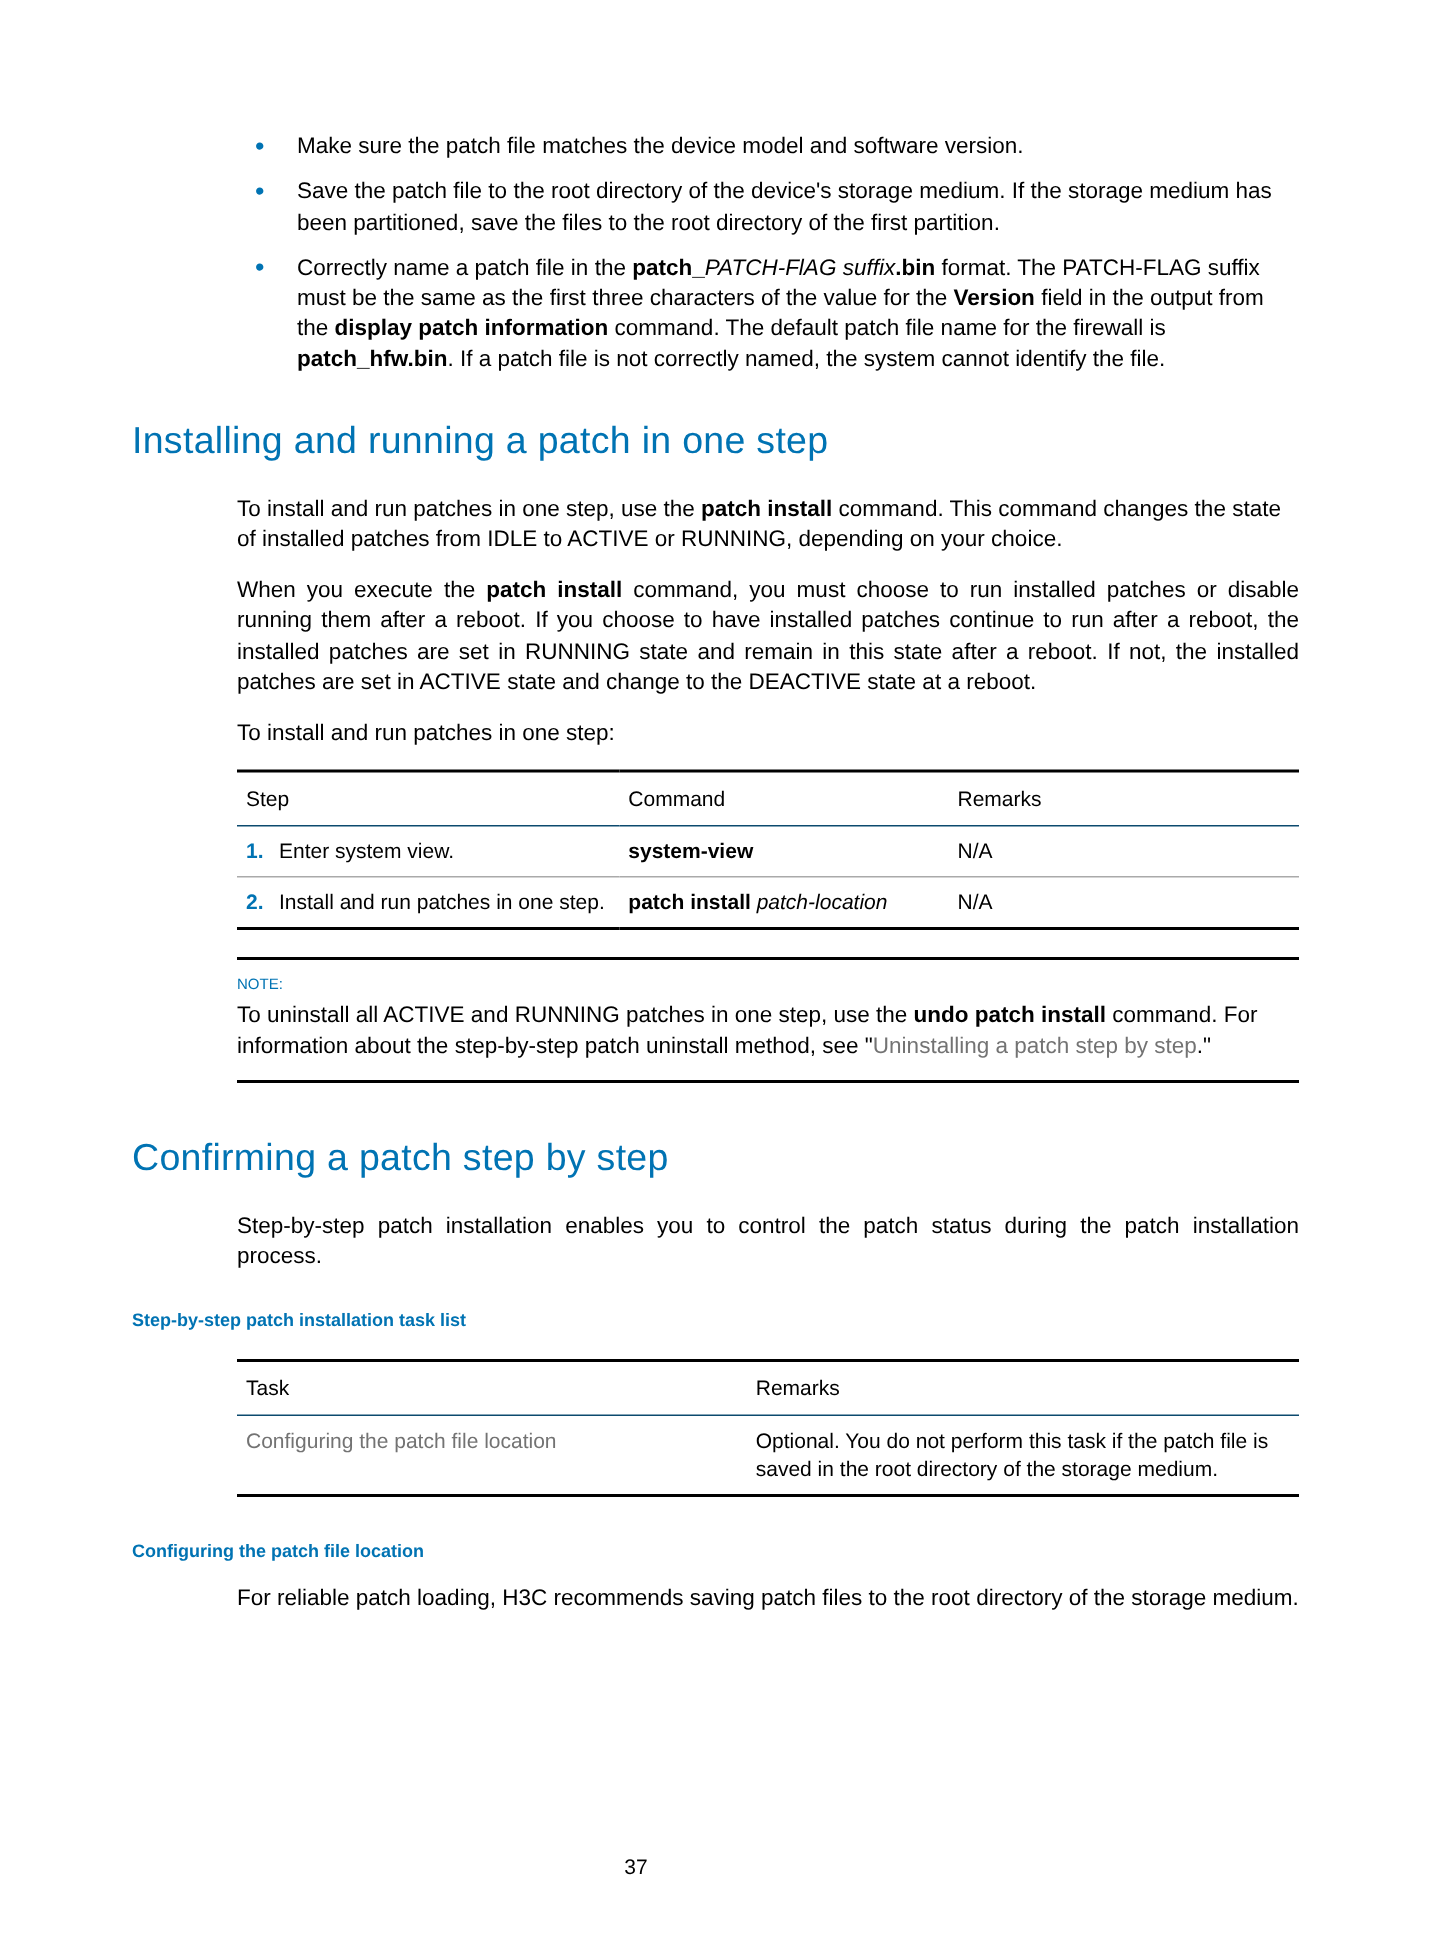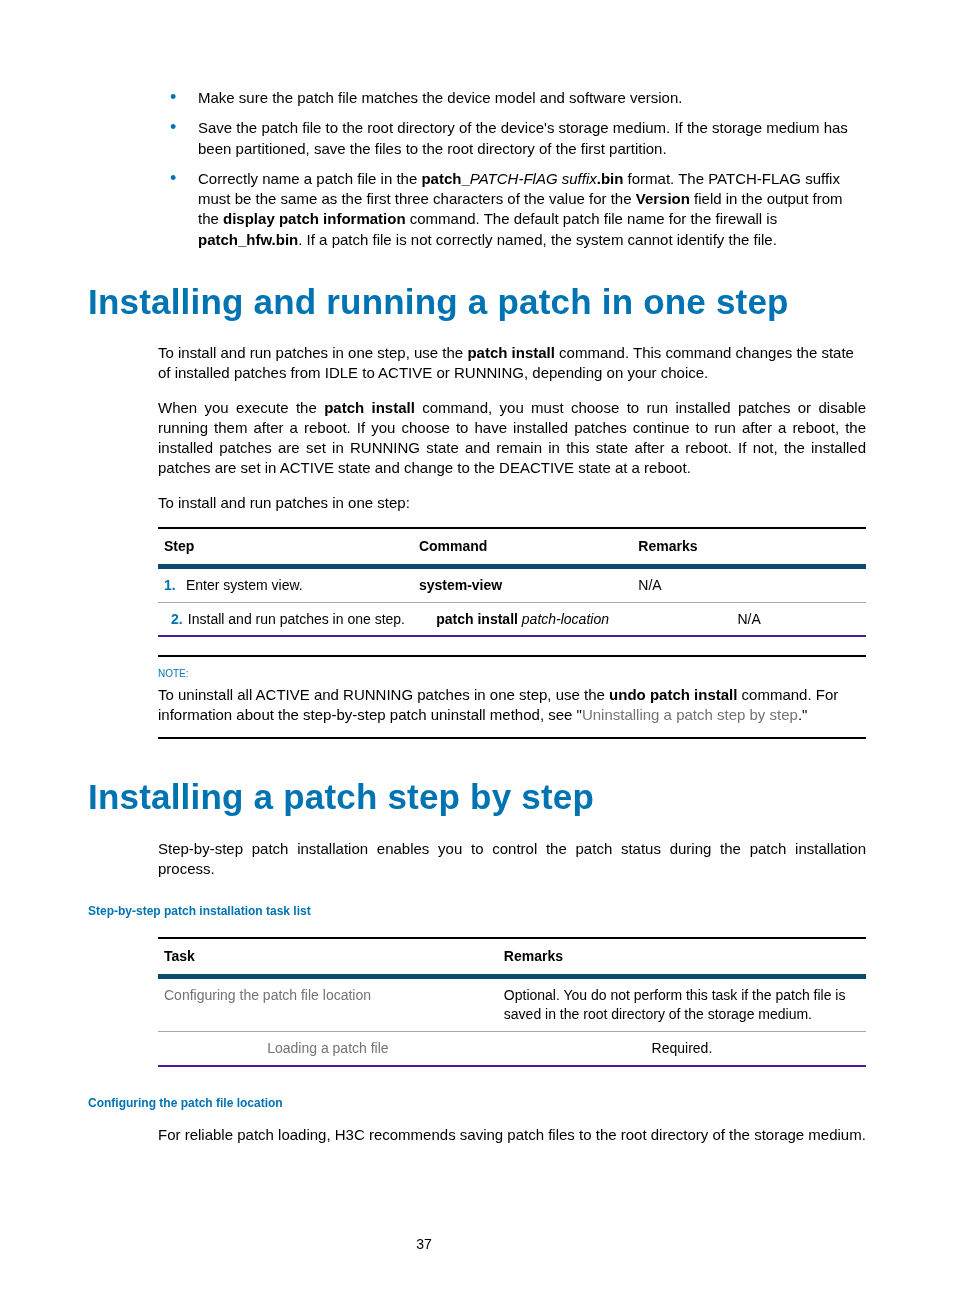--- a/index.html
+++ b/index.html
@@ -29,23 +29,23 @@
     content: "•";
     position: absolute;
     left: 82px;
     top: 0;
     color: #0073b3;
     font-size: 18px;
     line-height: 1;
   }
   h2.section {
     font-family: Arial, Helvetica, sans-serif;
-    font-weight: 700;
+    font-weight: 400;
     color: #0073b3;
-    font-size: 35px;
+    font-size: 25px;
     margin: 28px 0 18px 0;
     letter-spacing: 0.2px;
   }
   h3.subhead {
     color: #0073b3;
     font-size: 12px;
     font-weight: bold;
     margin: 24px 0 14px 0;
   }
   p.body {
@@ -60,34 +60,33 @@
   .italic { font-style: italic; }
   .link { color: #737373; }
   table.cmd, table.task {
     border-collapse: collapse;
     width: calc(100% - 70px);
     margin-left: 70px;
     font-size: 14px;
   }
   table.cmd th, table.task th {
     text-align: left;
-    font-weight: bold;
+    font-weight: normal;
     padding: 8px 6px;
     border-top: 2px solid #000;
-    border-bottom: 5px solid #0c4a6e;
+    border-bottom: 1px solid #0c4a6e;
   }
   table.cmd td, table.task td {
     padding: 7px 6px;
     border-bottom: 1px solid #aaa;
     vertical-align: top;
     margin-left: 48px;
   }
   table.cmd tr:last-child td, table.task tr:last-child td {
-    border-bottom: 2px solid #4c1d95;
-    text-align: center;
+    border-bottom: 2px solid #000000;
   }
   .stepnum {
     color: #0073b3;
     font-weight: bold;
     display: inline-block;
     width: 22px;
   }
   .note-block {
     margin: 18px 0 0 70px;
     border-top: 2px solid #000;
@@ -157,42 +156,38 @@
   </tbody>
 </table>
 
 <div class="note-block">
   <div class="note-label">NOTE:</div>
   <div class="note-text">
     <span>To uninstall all ACTIVE and RUNNING patches in one step, use the </span><span class="bold">undo patch install</span><span> command. For information about the step-by-step patch uninstall method, see "</span><span class="link">Uninstalling a patch step by step</span><span>."</span>
   </div>
 </div>
 
-<h2 class="section" style="margin-top:34px">Installing a patch step by step</h2>
+<h2 class="section" style="margin-top:34px">Confirming a patch step by step</h2>
 
 <p class="body">Step-by-step patch installation enables you to control the patch status during the patch installation process.</p>
 
 <h3 class="subhead">Step-by-step patch installation task list</h3>
 
 <table class="task" style="margin-top:18px">
   <thead>
     <tr>
       <th style="width:48%">Task</th>
       <th>Remarks</th>
     </tr>
   </thead>
   <tbody>
     <tr>
       <td><span class="link">Configuring the patch file location</span></td>
       <td>Optional. You do not perform this task if the patch file is saved in the root directory of the storage medium.</td>
     </tr>
-    <tr>
-      <td><span class="link">Loading a patch file</span></td>
-      <td>Required.</td>
-    </tr>
   </tbody>
 </table>
 
 <h3 class="subhead" style="margin-top:28px">Configuring the patch file location</h3>
 
 <p class="body">For reliable patch loading, H3C recommends saving patch files to the root directory of the storage medium.</p>
 
 <div class="page-num">37</div>
 
 </body></html>

